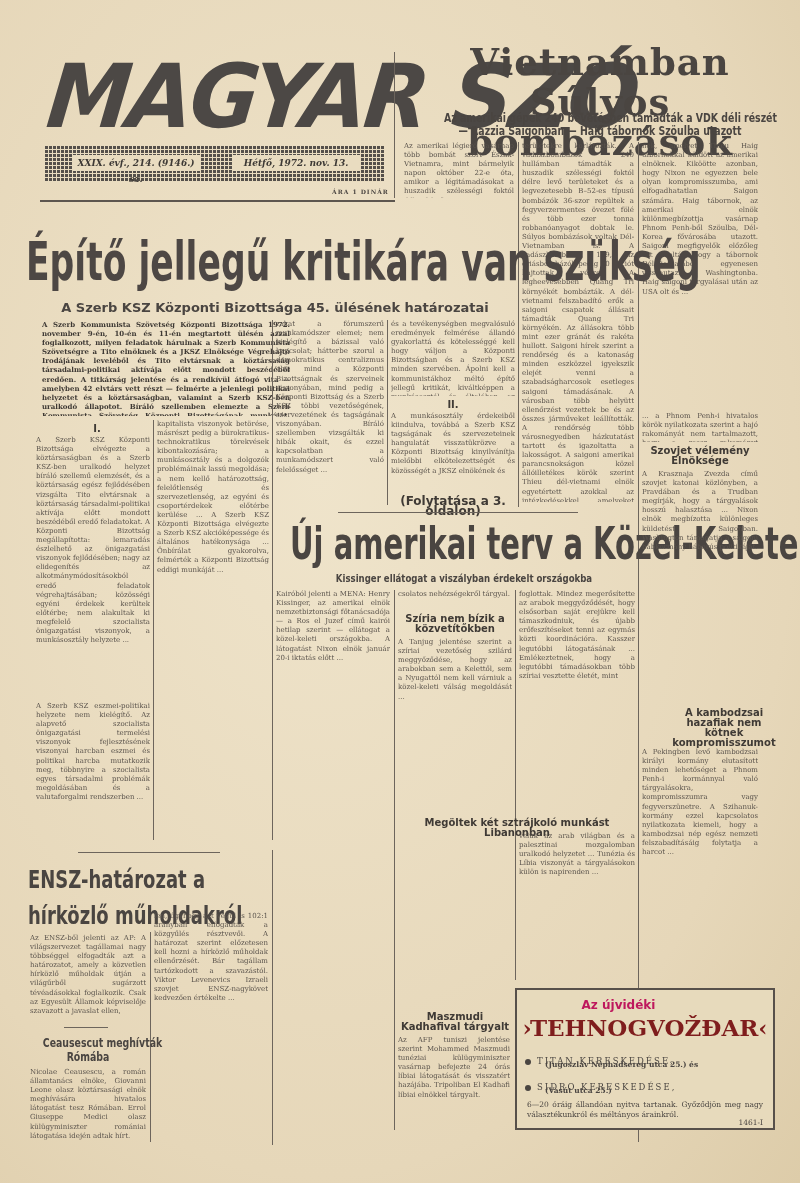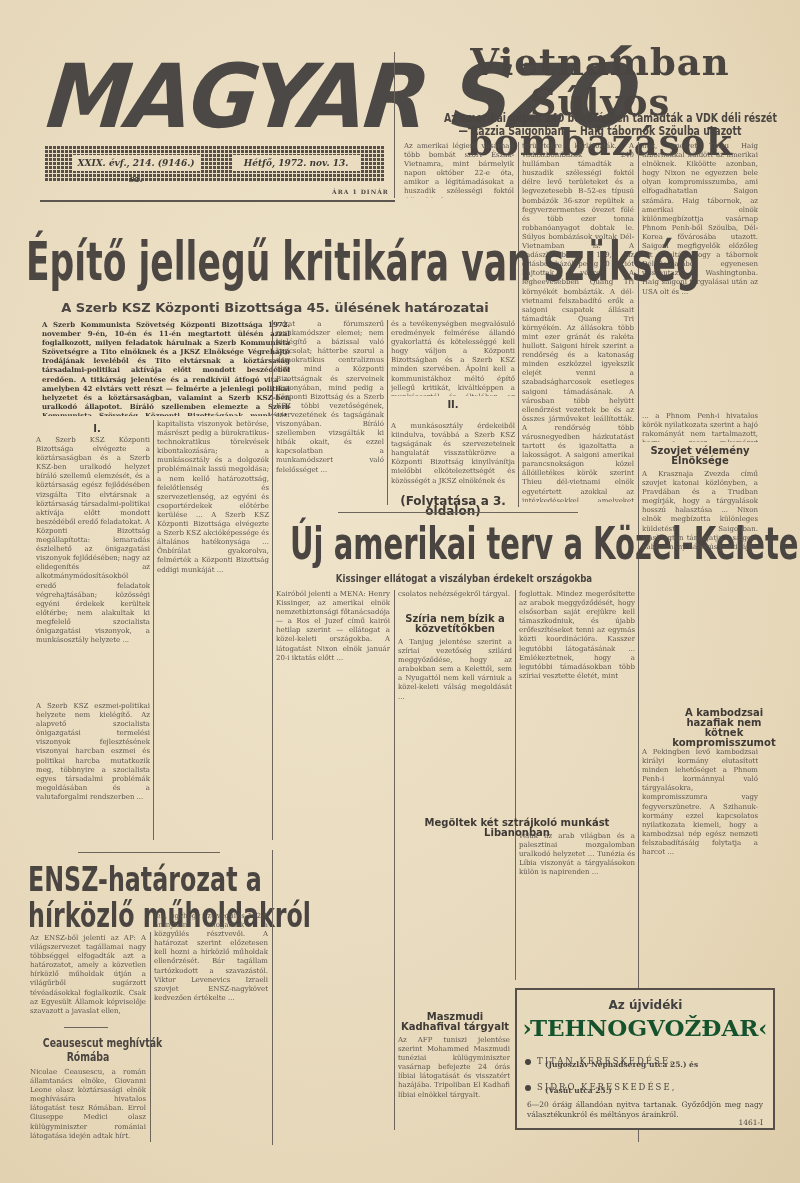--- a/index.html
+++ b/index.html
@@ -59,32 +59,32 @@
   .text-col { position:absolute; font-size:7px; line-height:9.1px; color:#5a534c; text-align:justify; overflow:hidden; }
   .text-col.bold { font-weight:bold; color:#3e3934; }
   .mini-head { font-family:"DejaVu Sans", sans-serif; font-weight:bold; font-size:10px; text-align:center; color:#3f3a35; line-height:10px; }
   .h-uj {
     position:absolute; left:290px; top:520px; width:350px; height:48px;
     font-family:"DejaVu Sans", sans-serif; font-weight:bold; font-size:44px; line-height:48px;
     color:#4a4541; white-space:nowrap; transform:scaleX(0.66); transform-origin:left center;
   }
   .h-ensz {
     position:absolute; left:28px; top:862px; width:270px;
-    font-family:"DejaVu Sans", sans-serif; font-weight:bold; font-size:33px; line-height:36px;
+    font-family:"DejaVu Sans", sans-serif; font-weight:bold; font-size:25px; line-height:36px;
     color:#4a4541; white-space:nowrap;
   }
   .h-ensz span { display:block; transform:scaleX(0.72); transform-origin:left center; }
   .ad {
     position:absolute; left:515px; top:988px; width:256px; height:138px;
     border:2px solid #57504a; background:#e7dabc;
   }
   .ad .top { position:absolute; left:0; width:203px; top:8px; text-align:center;
-    font-family:"DejaVu Sans", sans-serif; font-weight:bold; font-size:12px; color:#404040;padding-left:27px; }
+    font-family:"DejaVu Sans", sans-serif; font-weight:bold; font-size:12px; color:#be185d; }
   .ad .brand { position:absolute; left:0; width:256px; top:24px; text-align:center;
-    font-family:"DejaVu Serif", serif; font-weight:bold; font-size:23px; color:#14532d; letter-spacing:0px; white-space:nowrap;}
+    font-family:"DejaVu Serif", serif; font-weight:bold; font-size:23px; color:#7f1d1d; letter-spacing:0px; white-space:nowrap;}
   .ad .shop { position:absolute; left:8px; font-size:8.5px; letter-spacing:2px; color:#4a4541;margin-top:8px; }
   .ad .dot { display:inline-block; width:6px; height:6px; border-radius:50%; background:#4a4541; margin-right:6px; vertical-align:middle; }
   .ad .addr { position:absolute; left:28px; font-size:7.5px; font-weight:bold; color:#4a4541; }
   .ad .foot { position:absolute; left:10px; width:236px; top:110px; font-size:7.5px; line-height:9.5px; color:#4a4541; text-align:justify; }
   .ad .code { position:absolute; right:10px; top:128px; font-size:7.5px; color:#4a4541; }
 </style>
 </head>
 <body>
 
 <div class="page">
@@ -126,21 +126,21 @@
 
   <div class="abs mini-head" style="left:42px; top:424px; width:110px;">I.</div>
   <div class="text-col" style="left:36px; top:436px; width:114px; height:260px;">A Szerb KSZ Központi Bizottsága elvégezte a köztársaságban és a Szerb KSZ-ben uralkodó helyzet bíráló szellemű elemzését, és a köztársaság egész fejlődésében vizsgálta Tito elvtársnak a köztársaság társadalmi-politikai aktívája előtt mondott beszédéből eredő feladatokat. A Központi Bizottság megállapította: lemaradás észlelhető az önigazgatási viszonyok fejlődésében; nagy az elidegenítés az alkotmánymódosításokból eredő feladatok végrehajtásában; közösségi egyéni érdekek kerültek előtérbe; nem alakultak ki megfelelő szocialista önigazgatási viszonyok, a munkásosztály helyzete ...</div>
   <div class="text-col" style="left:36px; top:702px; width:114px; height:130px;">A Szerb KSZ eszmei-politikai helyzete nem kielégítő. Az alapvető szocialista önigazgatási termelési viszonyok fejlesztésének viszonyai harcban eszmei és politikai harcba mutatkozik meg, többnyire a szocialista egyes társadalmi problémák megoldásában és a valutaforgalmi rendszerben ...</div>
   <div class="vrule" style="left:153px; top:420px; height:420px;"></div>
   <div class="text-col" style="left:157px; top:420px; width:112px; height:418px;">kapitalista viszonyok betörése, másrészt pedig a bürokratikus-technokratikus törekvések kibontakozására; a munkásosztály és a dolgozók problémáinak lassú megoldása; a nem kellő határozottság, felelőtlenség és szervezetlenség, az egyéni és csoportérdekek előtérbe kerülése ... A Szerb KSZ Központi Bizottsága elvégezte a Szerb KSZ akcióképessége és általános hatékonysága ... Önbírálat gyakorolva, felmérték a Központi Bizottság eddigi munkáját ...</div>
   <div class="text-col" style="left:276px; top:320px; width:108px; height:185px;">zakat a fórumszerű munkamódszer elemei; nem kielégítő a bázissal való kapcsolat; hátterbe szorul a demokratikus centralizmus elve mind a Központi Bizottságnak és szerveinek viszonyában, mind pedig a Központi Bizottság és a Szerb KSZ többi vezetőségének, szervezetének és tagságának viszonyában. Bíráló szellemben vizsgálták ki hibák okait, és ezzel kapcsolatban a munkamódszert való felelősséget ...</div>
   <div class="vrule" style="left:387px; top:320px; height:185px;"></div>
   <div class="text-col" style="left:391px; top:320px; width:124px; height:76px;">és a tevékenységben megvalósuló eredmények felmérése állandó gyakorlattá és kötelességgé kell hogy váljon a Központi Bizottságban és a Szerb KSZ minden szervében. Ápolni kell a kommunistákhoz méltó építő jellegű kritikát, kiváltképpen a munkásosztól és általában az egyes értékek megteremtőitől eredő bírálatot.</div>
   <div class="abs mini-head" style="left:391px; top:400px; width:124px;">II.</div>
-  <div class="text-col" style="left:391px; top:422px; width:124px; height:82px;">A munkásosztály érdekeiből kiindulva, továbbá a Szerb KSZ tagságának és szervezeteinek hangulatát visszatükrözve a Központi Bizottság kinyilvánítja mielőbbi elkötelezettségét és közösségét a JKSZ elnökének és</div>
+  <div class="text-col" style="left:391px; top:412px; width:124px; height:82px;">A munkásosztály érdekeiből kiindulva, továbbá a Szerb KSZ tagságának és szervezeteinek hangulatát visszatükrözve a Központi Bizottság kinyilvánítja mielőbbi elkötelezettségét és közösségét a JKSZ elnökének és</div>
   <div class="abs mini-head" style="left:391px; top:496px; width:124px; font-size:12px;">(Folytatása a 3. oldalon)</div>
 
   <div class="hrule-thin" style="left:338px; top:512px; width:240px;"></div>
 
   <div class="h-uj">Új amerikai terv a Közel-Keleten</div>
   <div class="abs" style="left:290px; top:572px; width:348px; text-align:center;">
     <div class="sub-cond" style="font-size:11px;">Kissinger ellátogat a viszályban érdekelt országokba</div>
   </div>
 
   <div class="text-col" style="left:276px; top:590px; width:114px; height:540px;">Kairóból jelenti a MENA: Henry Kissinger, az amerikai elnök nemzetbiztonsági főtanácsadója — a Ros el Juzef című kairói hetilap szerint — ellátogat a közel-keleti országokba. A látogatást Nixon elnök január 20-i iktatás előtt ...</div>

